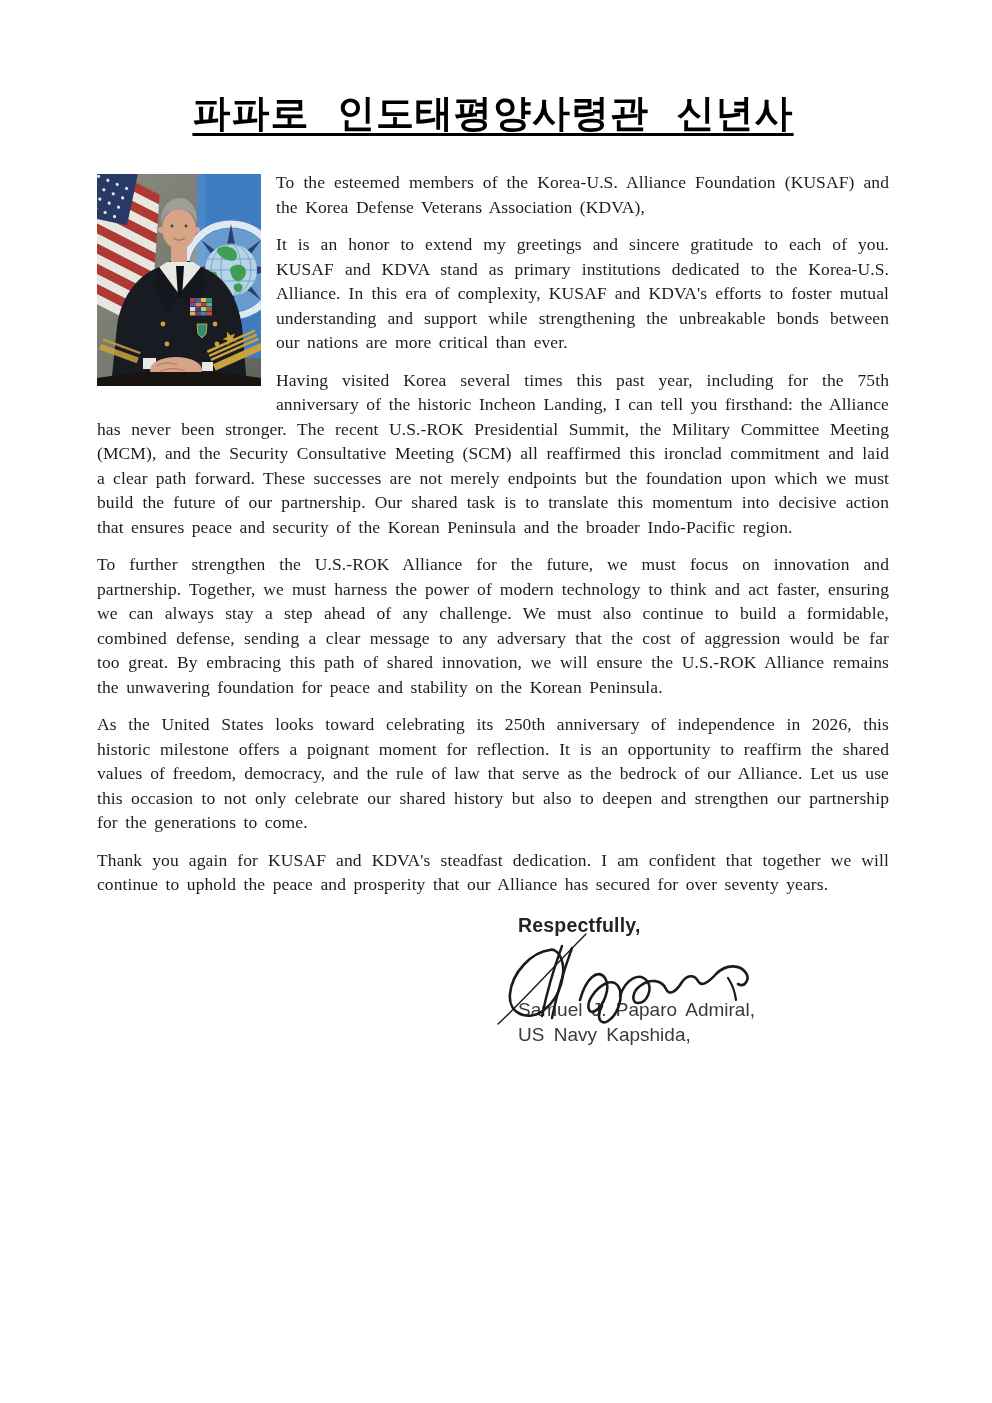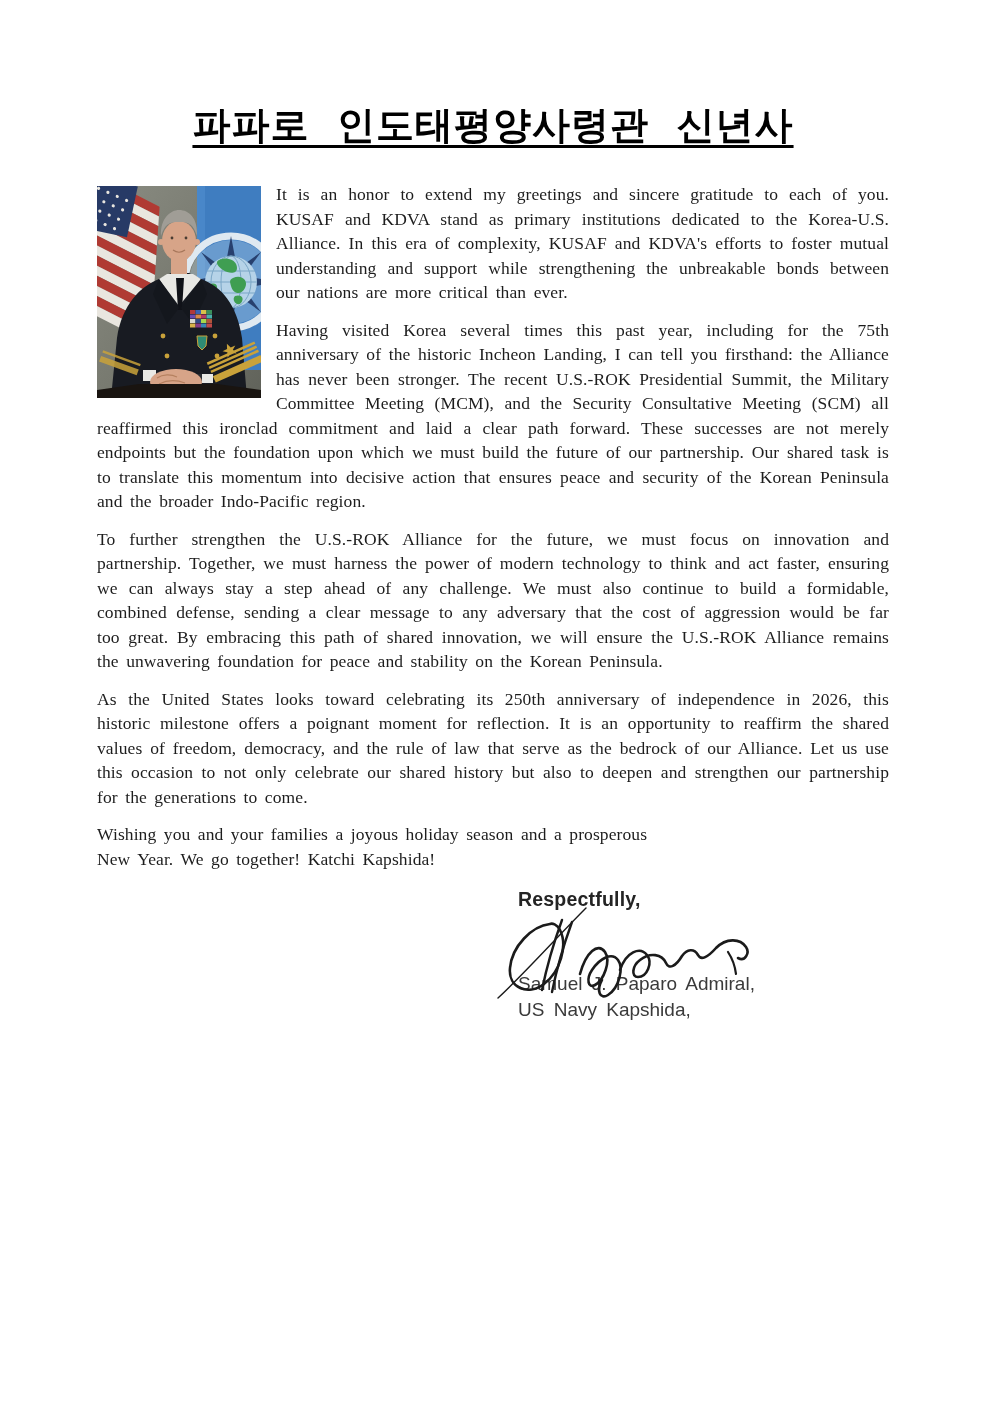--- a/index.html
+++ b/index.html
@@ -8,21 +8,21 @@
     width:992px;height:1403px;
     margin:0 auto;
     background:#ffffff;
     overflow:hidden;
     font-family:"Liberation Serif", serif;
     color:var(--text,#1d1d1d);
     box-sizing:border-box;
     padding:90px 103px 0 97px;
   }
   h1.doc-title{
-    margin:12px 0 34px 0;
+    margin:0 0 34px 0;
     text-align:center;
     font-family:"Liberation Sans", sans-serif;
     font-size:38px;
     line-height:46px;
     font-weight:800;
     color:var(--title,#000);
     letter-spacing:1px;
     word-spacing:16px;
     text-decoration:underline;
     text-decoration-thickness:3px;
@@ -235,26 +235,26 @@
             <path d="M 62,198 C 70,194 80,194 88,197"></path>
             <path d="M 68,204 C 76,200 86,201 94,204"></path>
           </g>
           <circle cx="72" cy="200" r="1.8" fill="var(--gold,#c9a23a)"></circle>
         </g>
 
         <path d="M 0,204 L 42,198 L 120,198 L 164,204 L 164,212 L 0,212 Z" fill="#191410"></path>
       </g>
     </svg>
 
+    <p>To the esteemed members of the Korea-U.S. Alliance Foundation (KUSAF) and the Korea Defense Veterans Association (KDVA),</p>
     <p>It is an honor to extend my greetings and sincere gratitude to each of you. KUSAF and KDVA stand as primary institutions dedicated to the Korea-U.S. Alliance. In this era of complexity, KUSAF and KDVA's efforts to foster mutual understanding and support while strengthening the unbreakable bonds between our nations are more critical than ever.</p>
     <p>Having visited Korea several times this past year, including for the 75th anniversary of the historic Incheon Landing, I can tell you firsthand: the Alliance has never been stronger. The recent U.S.-ROK Presidential Summit, the Military Committee Meeting (MCM), and the Security Consultative Meeting (SCM) all reaffirmed this ironclad commitment and laid a clear path forward. These successes are not merely endpoints but the foundation upon which we must build the future of our partnership. Our shared task is to translate this momentum into decisive action that ensures peace and security of the Korean Peninsula and the broader Indo-Pacific region.</p>
     <p>To further strengthen the U.S.-ROK Alliance for the future, we must focus on innovation and partnership. Together, we must harness the power of modern technology to think and act faster, ensuring we can always stay a step ahead of any challenge. We must also continue to build a formidable, combined defense, sending a clear message to any adversary that the cost of aggression would be far too great. By embracing this path of shared innovation, we will ensure the U.S.-ROK Alliance remains the unwavering foundation for peace and stability on the Korean Peninsula.</p>
     <p>As the United States looks toward celebrating its 250th anniversary of independence in 2026, this historic milestone offers a poignant moment for reflection. It is an opportunity to reaffirm the shared values of freedom, democracy, and the rule of law that serve as the bedrock of our Alliance. Let us use this occasion to not only celebrate our shared history but also to deepen and strengthen our partnership for the generations to come.</p>
-    <p class="no-justify">Wishing you and your families a joyous holiday season and a prosperous
-New Year. We go together! Katchi Kapshida!</p>
+    <p>Thank you again for KUSAF and KDVA's steadfast dedication. I am confident that together we will continue to uphold the peace and prosperity that our Alliance has secured for over seventy years.</p>
 
     <div class="closing">
       <div class="salutation">Respectfully,</div>
 
       <svg class="signature" viewBox="0 0 272 108" xmlns="http://www.w3.org/2000/svg">
         <g fill="none" stroke="var(--signature_ink,#1b1b1b)" stroke-linecap="round">
           <path stroke-width="1.4" d="M 6,104 C 34,78 64,44 94,14"></path>
           <path stroke-width="2.6" d="M 58,30 C 40,32 20,52 18,74 C 16,94 36,102 52,90 C 68,78 76,52 68,36 C 65,30 60,29 58,30"></path>
           <path stroke-width="2.4" d="M 70,26 C 62,48 54,76 50,96"></path>
           <path stroke-width="2.4" d="M 80,28 C 72,50 64,78 60,98"></path>

